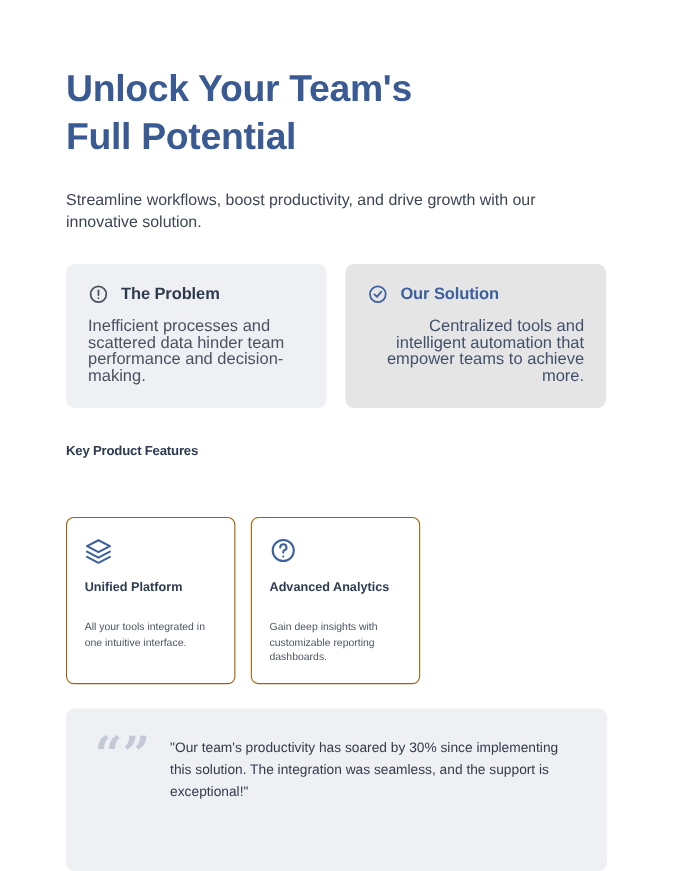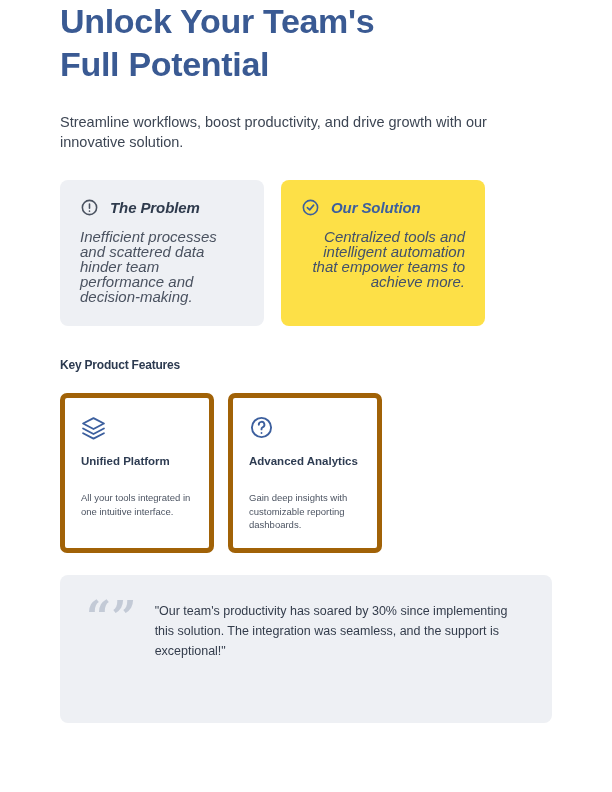--- a/index.html
+++ b/index.html
@@ -19,20 +19,21 @@
   }
   .content {
     position: absolute;
     left: 60px;
     top: 0;
     width: 492px;
   }
 
   
   .hero-title {
+    margin-top: 60px;
     font-size: 34px;
     line-height: 43px;
     font-weight: bold;
     color: #3a5a93;
     letter-spacing: -0.3px;
   }
   .hero-title .line2 { display: block; }
 
   .hero-sub {
     margin-top: 26px;
@@ -42,31 +43,30 @@
     max-width: 492px;
   }
 
   
   .ps-row {
     margin-top: 28px;
     display: flex;
     gap: 17px;
   }
   .ps-card {
-    width: 204px;
+    width: 237px;
     border-radius: 8px;
     padding: 18px 20px 22px 20px;
     position: relative;
-    font-style: italic;
   }
   .ps-card.problem {
     background: #eef0f4;
   }
   .ps-card.solution {
-    background: #fde047;
+    background: #e5e5e5;
   }
   .ps-head {
     display: flex;
     align-items: center;
     gap: 11px;
     margin-bottom: 12px;
   }
   .ps-icon {
     width: 19px;
     height: 19px;
@@ -97,23 +97,24 @@
   }
   .features-row {
     margin-top: 21px;
     display: flex;
     gap: 14px;
   }
   .feature-card {
     width: 154px;
     min-height: 137px;
     background: #ffffff;
-    border: 5px solid #a16207;
+    border: 1px solid #a16207;
     border-radius: 7px;
     padding: 17px 16px 16px 16px;
+    margin-top: 32px;
   }
   .feature-icon {
     width: 25px;
     height: 25px;
     display: block;
     margin-bottom: 13px;
   }
   .feature-name {
     font-size: 11.5px;
     font-weight: bold;

